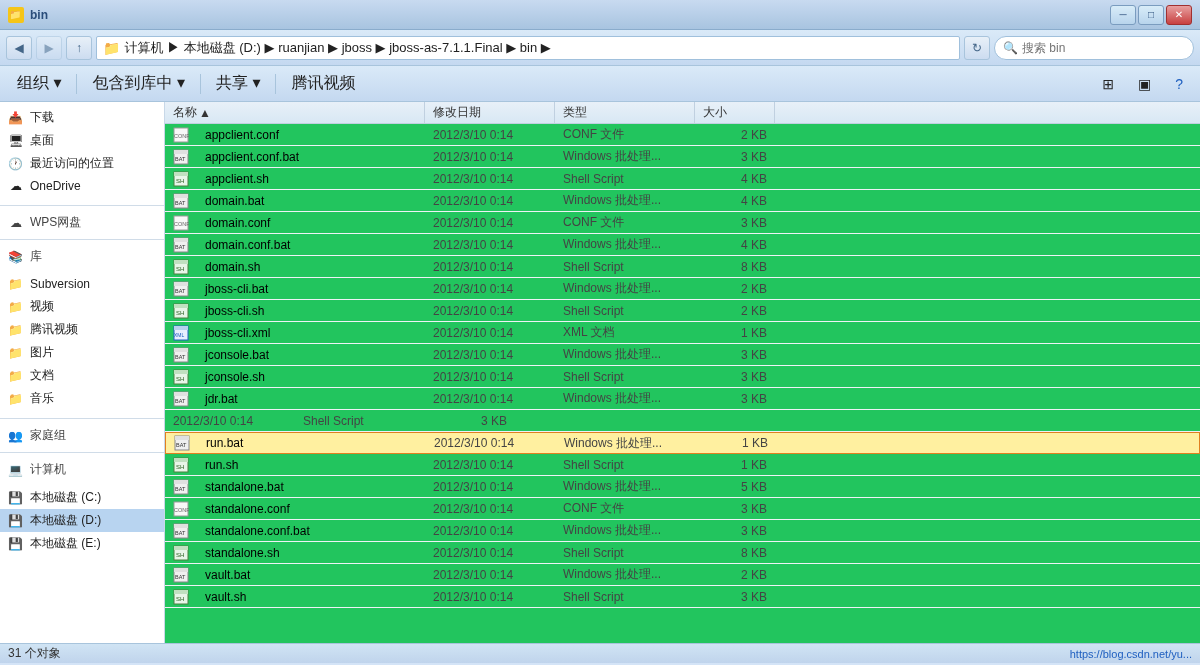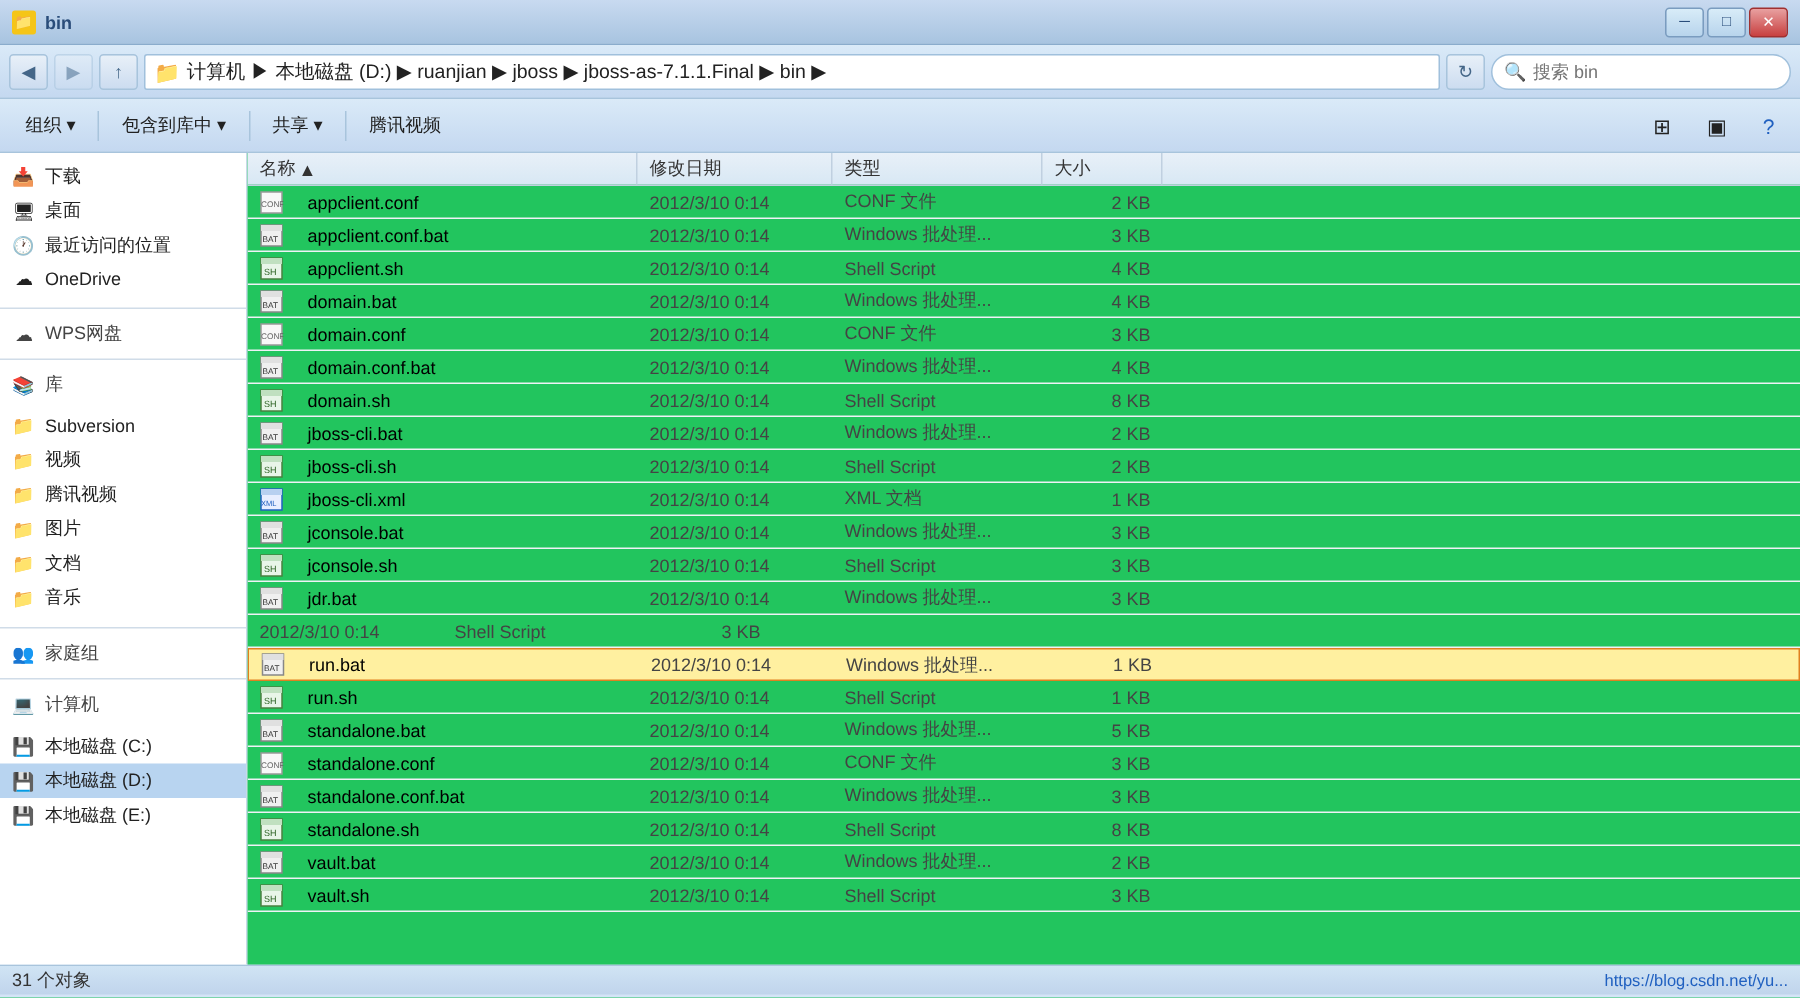--- a/index.html
+++ b/index.html
@@ -55,21 +55,21 @@
       background: linear-gradient(to bottom, #daeaf8, #c4d8f0);
       display: flex;
       align-items: center;
       padding: 0 6px;
       gap: 2px;
       border-bottom: 1px solid #a8c4dc;
     }
     .toolbar-btn {
       height: 28px; padding: 0 10px; border: 1px solid transparent; border-radius: 3px;
       background: transparent; cursor: pointer; display: flex; align-items: center; gap: 4px;
-      font-size: 12px; color: #222; white-space: nowrap;
+      font-size: 16px; color: #222; white-space: nowrap;
     }
     .toolbar-sep { width: 1px; height: 20px; background: #a8c4dc; margin: 0 2px; }
 
     
     .main-layout { display: flex; height: calc(665px - 30px - 36px - 36px - 22px); }
 
     
     .sidebar {
       width: 165px; background: white; border-right: 1px solid #c8d8e8;
       overflow-y: auto; overflow-x: hidden;

